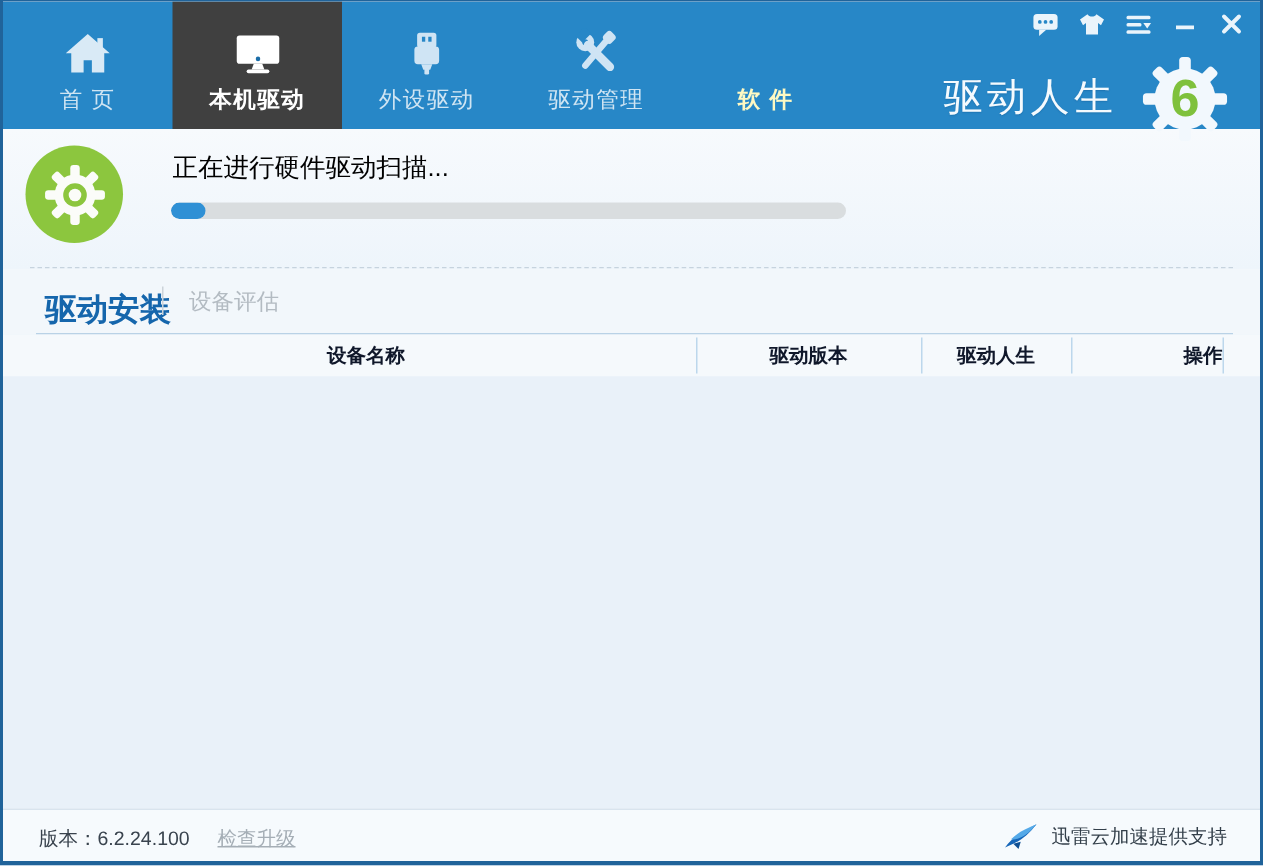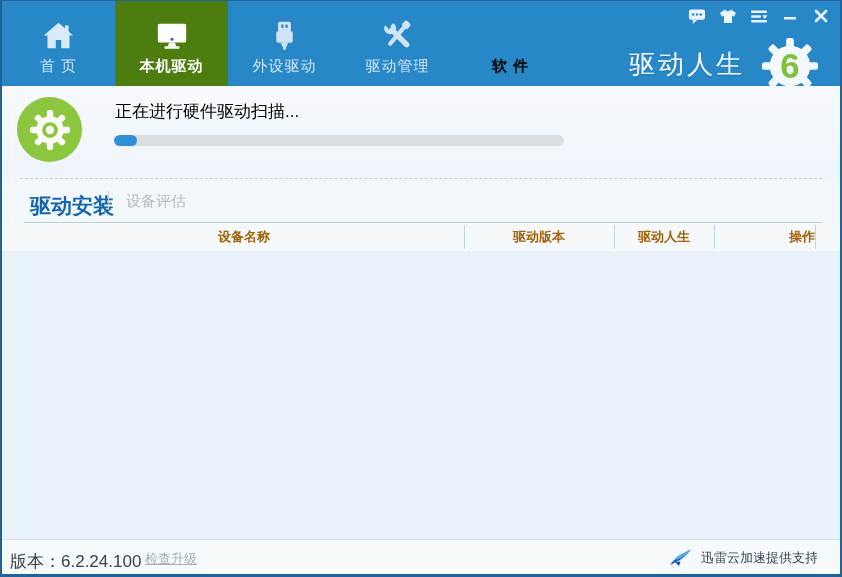--- a/index.html
+++ b/index.html
@@ -11,22 +11,22 @@
     border:2px solid #20639a; border-bottom-width:3px; border-top-width:1px;
   }
   
   .nav { position:absolute; left:0; top:0; width:100%; height:85px; background:#2787c7; }
   .nav-tabs { position:absolute; left:0; top:0; height:85px; display:flex; }
   .nav-tab {
     width:113px; height:85px; display:flex; flex-direction:column;
     align-items:center; justify-content:flex-start; padding-top:16px;
     cursor:pointer; color:rgba(255,255,255,.78); font-size:15px;
   }
-  .nav-tab.active { background:#4d7c0f; color:#fff; font-weight:bold; }
-  .nav-tab.bright { color:#000000; font-weight:bold; }
+  .nav-tab.active { background:#404040; color:#fff; font-weight:bold; }
+  .nav-tab.bright { color:#fef9c3; font-weight:bold; }
   .nav-tab .icon { width:36px; height:36px; display:flex; align-items:center; justify-content:center; }
   .nav-tab .tab-label { margin-top:4px; letter-spacing:1px; }
   
   .titlebar { position:absolute; top:7px; right:10px; display:flex; align-items:center; gap:13px; }
   .tb-icon { width:18px; height:16px; display:flex; align-items:center; justify-content:center; cursor:pointer; }
   
   .logo-text {
     position:absolute; right:95px; top:46px; color:#f4fafe; font-size:26px;
     letter-spacing:3px; font-weight:400; text-shadow:0 1px 1px rgba(0,60,110,.25);
   }
@@ -50,27 +50,27 @@
   .progress-fill { height:100%; border-radius:6px; background:#2f90d5; width:5%; }
   
   .subtabs { position:absolute; left:0; top:178px; width:100%; height:44px; background:#f2f7fb; }
   .subtab-active { position:absolute; left:28px; top:13px; font-size:21px; font-weight:bold; color:#1566ac; cursor:pointer; }
   .subtab-divider { position:absolute; left:106px; top:12px; width:1px; height:19px; background:#ccd3d9; }
   .subtab-inactive { position:absolute; left:124px; top:13px; font-size:15px; color:#b3bbc2; cursor:pointer;text-align:center; }
   .subtabs-underline { position:absolute; left:22px; width:798px; top:221px; height:1px; background:#b9d2e6; }
   
   .thead { position:absolute; left:0; top:222px; width:100%; height:28px; background:#f5f9fc; }
   .th { position:absolute; top:0; height:28px; line-height:28px; text-align:center;
-        font-size:13px; font-weight:600; color:#a16207; }
+        font-size:13px; font-weight:600; color:#0f172a; }
   .th-sep { position:absolute; top:2px; width:1px; height:24px; background:#bcd7ec; }
   
   .tbody { position:absolute; left:0; top:250px; width:100%; height:288px; background:#e9f1f9; }
   .footer { position:absolute; left:0; top:538px; width:100%; height:36px;
             background:#f6fafd; border-top:1px solid #d9e4ee; }
-  .footer-version { position:absolute; left:8px; top:10px; font-size:17px; color:#39434e; }
+  .footer-version { position:absolute; left:24px; top:10px; font-size:13px; color:#39434e; }
   .footer-link { position:absolute; left:143px; top:10px; font-size:13px; color:#a5aeb6;
                  text-decoration:underline; cursor:pointer; }
   .footer-sponsor { position:absolute; right:22px; top:8px; display:flex; align-items:center; gap:8px;
                     font-size:13px; color:#333f4a; }
 </style>
 </head>
 <body>
 
 <div id="app">
 

